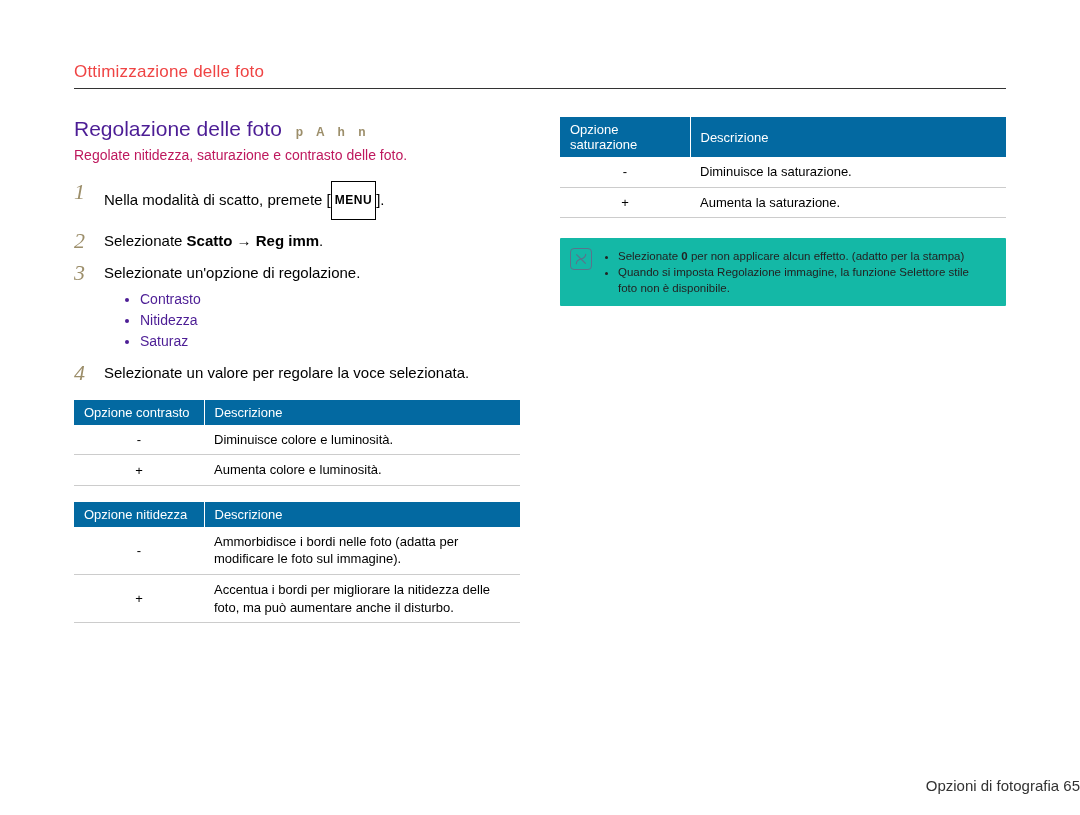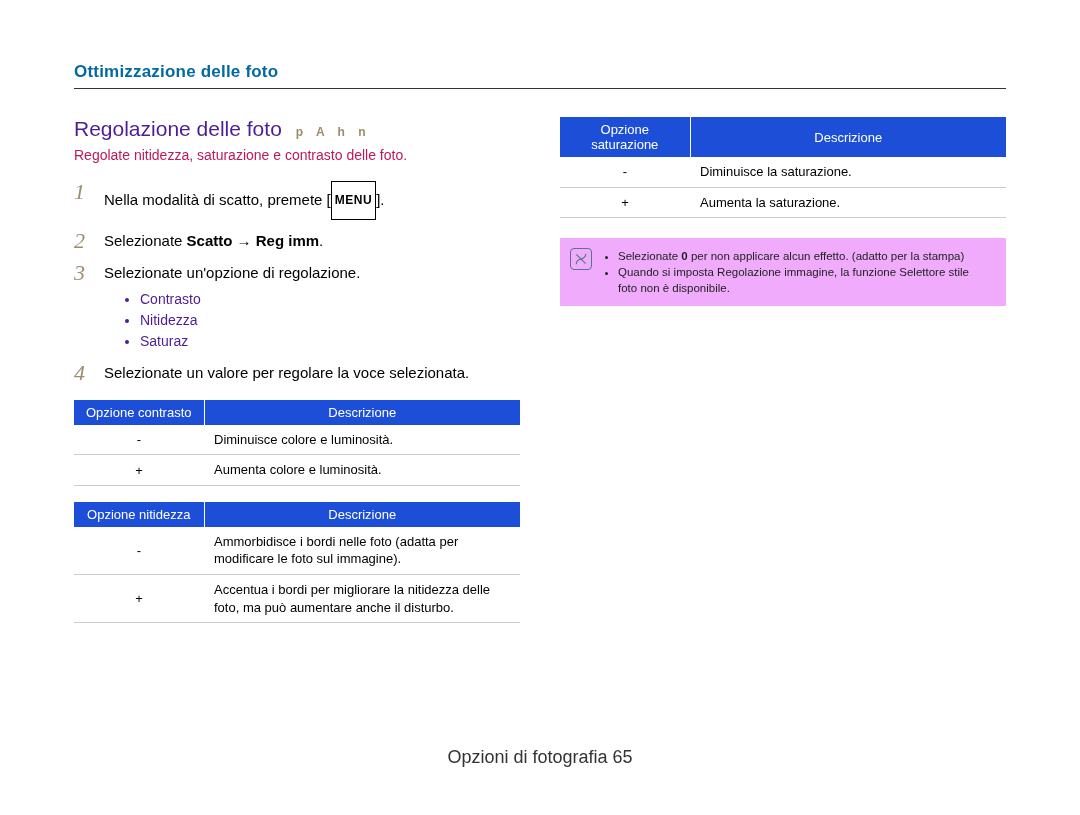--- a/index.html
+++ b/index.html
@@ -1,46 +1,46 @@
 <!DOCTYPE html>
 <html><head>
 <meta charset="utf-8">
 <style>
   * { box-sizing: border-box; margin: 0; padding: 0; }
   html, body { width: 1080px; height: 815px; background: #fff; font-family: Arial, Helvetica, sans-serif; color: #000; }
   .page { padding: 62px 74px 30px 74px; width: 100%; height: 100%; position: relative; }
-  .section-title { font-size: 17px; color: #0369a1; font-weight: 700; letter-spacing: 0.2px; }
+  .section-title { font-size: 17px; color: #ef4444; font-weight: 400; letter-spacing: 0.2px; }
   .hr { border: none; border-top: 1px solid #333; margin-top: 6px; }
   .columns { display: flex; margin-top: 28px; gap: 40px; }
   .col { flex: 1 1 50%; }
   .heading-row { display: flex; align-items: baseline; gap: 14px; }
   .heading { font-size: 21px; color: #4c1d95; font-weight: 400; }
   .modes { font-size: 12px; color: #9c8e6a; letter-spacing: 5px; font-weight: 700; }
   .intro { font-size: 14px; margin-top: 6px; color: #be185d; }
   .steps { margin-top: 18px; }
   .step { display: flex; align-items: flex-start; gap: 10px; margin-bottom: 10px; }
   .step-num { font-size: 22px; color: #9c8e6a; font-style: italic; font-family: Georgia, 'Times New Roman', serif; width: 20px; line-height: 1; flex-shrink: 0; }
   .step-text { font-size: 15px; line-height: 1.4; }
   .step-text strong { font-weight: 700; }
   .menu-box { display: inline-block; border: 1.2px solid #000; padding: 10px 3px; font-size: 12px; font-weight: 700; letter-spacing: 0.5px; vertical-align: 1px; }
   .sublist { list-style: disc; margin: 6px 0 0 36px; }
   .sublist li { font-size: 14px; line-height: 1.5; color: #4c1d95; }
   table.opt { width: 100%; border-collapse: collapse; margin-top: 16px; font-size: 13px; }
-  table.opt th { background: #1d4ed8; color: #fff; font-weight: 400; text-align: center; padding: 5px 10px; }
+  table.opt th { background: #0369a1; color: #fff; font-weight: 400; text-align: left; padding: 5px 10px; }
   table.opt th.col1 { width: 130px; border-right: 1px solid #fff; }
   table.opt td { padding: 6px 10px; border-bottom: 1px solid #ccc; vertical-align: middle; }
   table.opt td.col1 { text-align: center; width: 130px; }
   table.opt .desc { line-height: 1.35; }
-  .note-box { display: flex; background: #f0abfc; margin-top: 20px; padding: 10px 24px 10px 10px; gap: 10px; border-radius: 1px; }
+  .note-box { display: flex; background: #14b8a6; margin-top: 20px; padding: 10px 24px 10px 10px; gap: 10px; border-radius: 1px; }
   .note-icon { width: 22px; height: 22px; border: 1.5px solid #5a738c; border-radius: 4px; display: flex; align-items: center; justify-content: center; color: #5a738c; flex-shrink: 0; }
   .note-icon svg { width: 14px; height: 14px; }
   .note-list { list-style: disc; margin-left: 16px; }
   .note-list li { font-size: 11.5px; line-height: 1.4; color: #222; }
   .note-list li strong { font-weight: 700; }
-  .footer { position: absolute; bottom: 47px; left: 0; width: 100%; text-align: center; font-size: 18px; color: #333; }
+  .footer { position: absolute; bottom: 21px; left: 0; width: 100%; text-align: right; font-size: 15px; color: #333; }
 </style>
 </head>
 <body>
 
 <div class="page">
   <div class="section-title">Ottimizzazione delle foto</div>
   <hr class="hr">
 
   <div class="columns">
 

